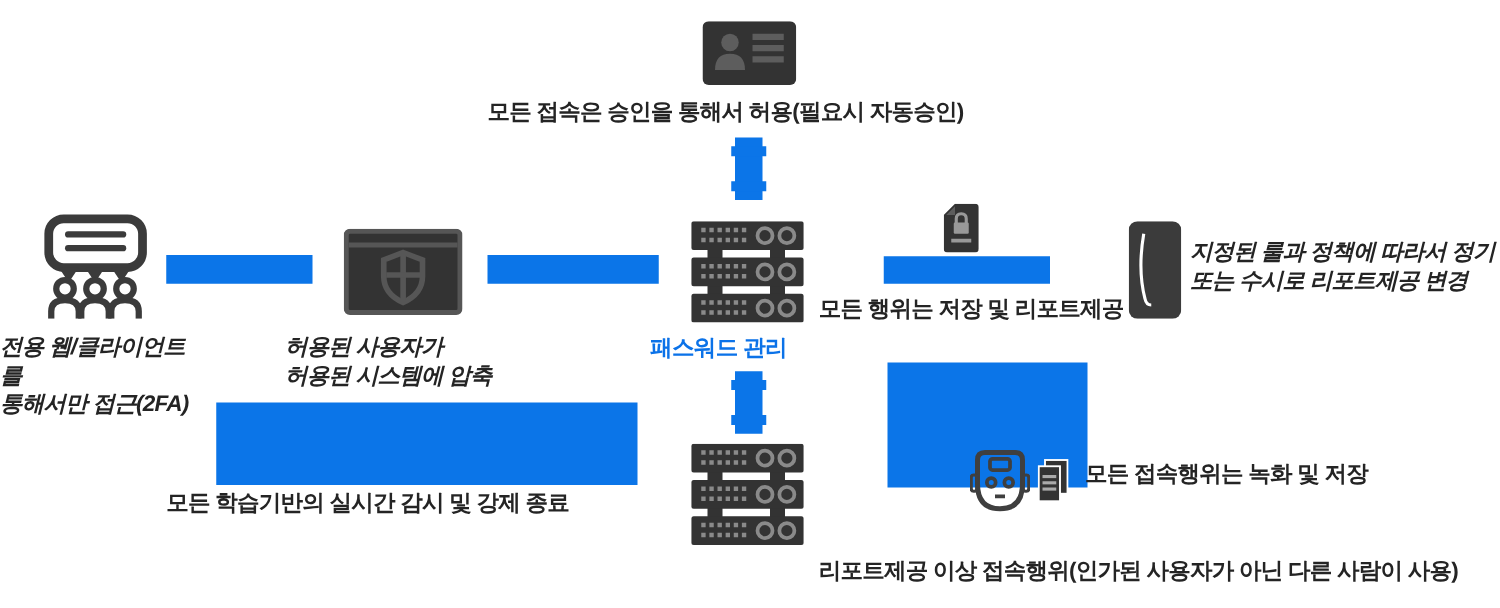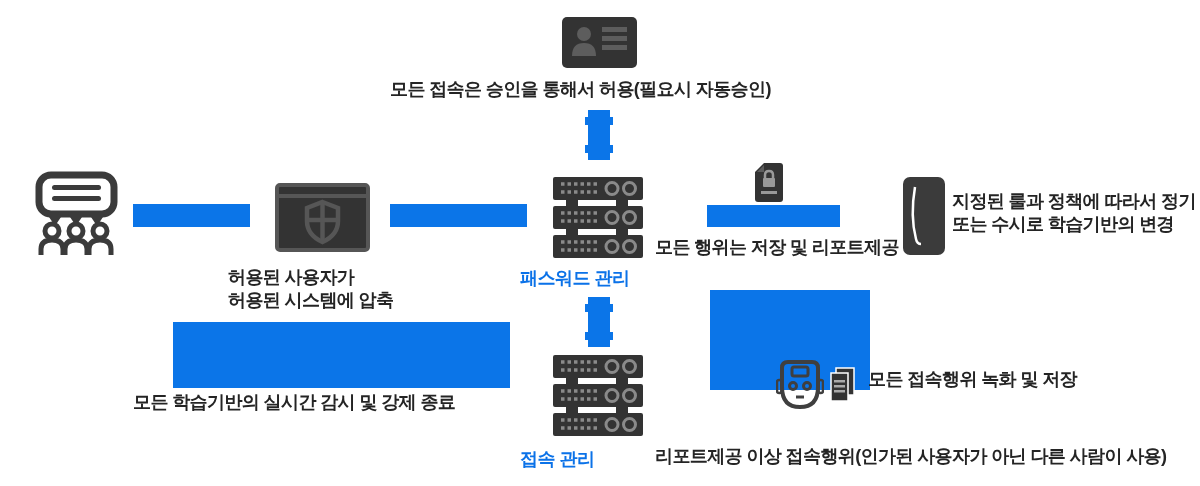--- a/index.html
+++ b/index.html
@@ -2,21 +2,21 @@
 <html><head>
 <meta charset="utf-8">
 <style>
   html,body{margin:0;padding:0;background:#fff;}
   #canvas{position:relative;width:1200px;height:486px;background:#fff;overflow:hidden;
           font-family:"Liberation Sans","DejaVu Sans",sans-serif;}
   .abs{position:absolute;}
   .caption{font-weight:bold;font-size:18px;color:#242424;letter-spacing:-0.6px;
            white-space:nowrap;line-height:23px;}
   .center{text-align:left;}
-  .wrap2{white-space:normal;}
+  .wrap2{white-space:normal;font-style:italic;}
   .blue-label{font-weight:bold;font-size:18px;color:#0b72e8;letter-spacing:-0.5px;
               text-align:left;white-space:nowrap;}
   .bar{background:#0b75e8;}
   .arrow-v{position:absolute;}
   .arrow-v .shaft{position:absolute;left:3px;top:0;width:22px;height:100%;background:#0b75e8;}
   .arrow-v .flange{position:absolute;left:0;width:28px;height:8px;background:#0b75e8;}
   .arrow-v .f1{top:7px;}
   .arrow-v .f2{bottom:7px;}
 </style>
 </head>
@@ -49,20 +49,24 @@
     <rect x="18" y="15" width="49" height="5" rx="2.5" fill="#3b3b3b"></rect>
     <rect x="18" y="26" width="49" height="5" rx="2.5" fill="#3b3b3b"></rect>
     <path d="M7,85 V79 Q7,70 18,70 Q29,70 29,79 V85" fill="#ffffff" stroke="#3b3b3b" stroke-width="5"></path>
     <path d="M31,85 V79 Q31,70 42,70 Q53,70 53,79 V85" fill="#ffffff" stroke="#3b3b3b" stroke-width="5"></path>
     <path d="M55,85 V79 Q55,70 66,70 Q77,70 77,79 V85" fill="#ffffff" stroke="#3b3b3b" stroke-width="5"></path>
     <circle cx="18" cy="61" r="7" fill="#ffffff" stroke="#3b3b3b" stroke-width="5"></circle>
     <circle cx="42" cy="61" r="7" fill="#ffffff" stroke="#3b3b3b" stroke-width="5"></circle>
     <circle cx="66" cy="61" r="7" fill="#ffffff" stroke="#3b3b3b" stroke-width="5"></circle>
   </svg>
 
+  <div class="abs caption center wrap2" style="left:0px;top:266px;width:158px">
+    <span>전용 웹/클라이언트를</span><br>
+    <span>통해서만 접근(2FA)</span>
+  </div>
 
   <div class="abs bar" style="left:133px;top:204px;width:117px;height:23px"></div>
   <div class="abs bar" style="left:390px;top:204px;width:137px;height:23px"></div>
   <div class="abs bar" style="left:707px;top:205px;width:133px;height:22px"></div>
 
   <svg class="abs" style="left:275px;top:183px" width="95" height="69" viewBox="0 0 95 69">
     <rect x="2" y="2" width="91" height="65" rx="3" fill="#333333" stroke="#565656" stroke-width="4"></rect>
     <rect x="4" y="11" width="87" height="4" fill="#565656"></rect>
     <path d="M47.5,19 L63,25 V38 Q63,52 47.5,59 Q32,52 32,38 V25 Z" fill="none" stroke="#565656" stroke-width="4.5"></path>
     <line x1="47.5" y1="21" x2="47.5" y2="57" stroke="#565656" stroke-width="4.5"></line>
@@ -114,21 +118,21 @@
 
   <div class="abs caption center" style="left:655px;top:236px;width:240px">모든 행위는 저장 및 리포트제공</div>
 
   <svg class="abs" style="left:903px;top:177px" width="42" height="78" viewBox="0 0 42 78">
     <rect x="0" y="0" width="42" height="78" rx="7" fill="#3b3b3b"></rect>
     <path d="M12,10 Q7,39 13,62 Q14,67 18,67" stroke="#ffffff" stroke-width="2.5" fill="none"></path>
   </svg>
 
   <div class="abs caption center wrap2" style="left:952px;top:190px;width:248px">
     <span>지정된 룰과 정책에 따라서 정기</span><br>
-    <span>또는 수시로 학습기반의 변경</span>
+    <span>또는 수시로 리포트제공 변경</span>
   </div>
 
   <div class="abs bar" style="left:173px;top:322px;width:337px;height:66px"></div>
   <div class="abs caption" style="left:133px;top:391px">모든 학습기반의 실시간 감시 및 강제 종료</div>
 
   <div class="abs bar" style="left:710px;top:290px;width:160px;height:100px"></div>
 
   <svg class="abs" style="left:776px;top:355px" width="48" height="57" viewBox="0 0 48 57">
     <path d="M12,7 H36 Q42,7 42,13 V32 Q42,52 24,52 Q6,52 6,32 V13 Q6,7 12,7 Z" fill="none" stroke="#3f3f3f" stroke-width="4"></path>
     <rect x="16" y="12" width="16" height="9" rx="2" fill="none" stroke="#3f3f3f" stroke-width="3"></rect>
@@ -140,21 +144,21 @@
   </svg>
 
   <svg class="abs" style="left:830px;top:367px" width="25" height="35" viewBox="0 0 25 35">
     <rect x="6" y="1" width="18" height="27" fill="#333333" stroke="#ffffff" stroke-width="1.5"></rect>
     <rect x="1" y="6" width="17" height="28" fill="#333333" stroke="#ffffff" stroke-width="1.5"></rect>
     <rect x="4" y="13" width="11" height="2.5" fill="#aaaaaa"></rect>
     <rect x="4" y="18" width="11" height="2.5" fill="#aaaaaa"></rect>
     <rect x="4" y="23" width="11" height="2.5" fill="#aaaaaa"></rect>
   </svg>
 
-  <div class="abs caption" style="left:868px;top:368px">모든 접속행위 녹화 및 저장</div>
+  <div class="abs caption" style="left:868px;top:368px">모든 접속행위는 녹화 및 저장</div>
 
   <svg class="abs" style="left:553px;top:355px" width="90" height="81" viewBox="0 0 90 81">
     <rect x="13" y="20" width="12" height="12" fill="#333333"></rect>
     <rect x="63" y="20" width="12" height="12" fill="#333333"></rect>
     <rect x="13" y="49" width="12" height="12" fill="#333333"></rect>
     <rect x="63" y="49" width="12" height="12" fill="#333333"></rect>
     <rect x="0" y="0" width="90" height="23" rx="2" fill="#333333"></rect>
     <rect x="0" y="29" width="90" height="23" rx="2" fill="#333333"></rect>
     <rect x="0" y="58" width="90" height="23" rx="2" fill="#333333"></rect>
     <line x1="8" y1="7" x2="44" y2="7" stroke="#8a8a8a" stroke-width="3.5" stroke-dasharray="3.5 3"></line>
@@ -164,17 +168,16 @@
     <line x1="8" y1="65" x2="44" y2="65" stroke="#8a8a8a" stroke-width="3.5" stroke-dasharray="3.5 3"></line>
     <line x1="8" y1="73" x2="44" y2="73" stroke="#8a8a8a" stroke-width="3.5" stroke-dasharray="3.5 3"></line>
     <circle cx="59" cy="11.5" r="6" fill="none" stroke="#8a8a8a" stroke-width="3"></circle>
     <circle cx="76.5" cy="11.5" r="6" fill="none" stroke="#8a8a8a" stroke-width="3"></circle>
     <circle cx="59" cy="40.5" r="6" fill="none" stroke="#8a8a8a" stroke-width="3"></circle>
     <circle cx="76.5" cy="40.5" r="6" fill="none" stroke="#8a8a8a" stroke-width="3"></circle>
     <circle cx="59" cy="69.5" r="6" fill="none" stroke="#8a8a8a" stroke-width="3"></circle>
     <circle cx="76.5" cy="69.5" r="6" fill="none" stroke="#8a8a8a" stroke-width="3"></circle>
   </svg>
 
-  <div class="abs blue-label" style="left:520px;top:447px;width:156px">접속 관리</div>
 
   <div class="abs caption" style="left:655px;top:445px">리포트제공 이상 접속행위(인가된 사용자가 아닌 다른 사람이 사용)</div>
 
 </div>
 
 </body></html>

